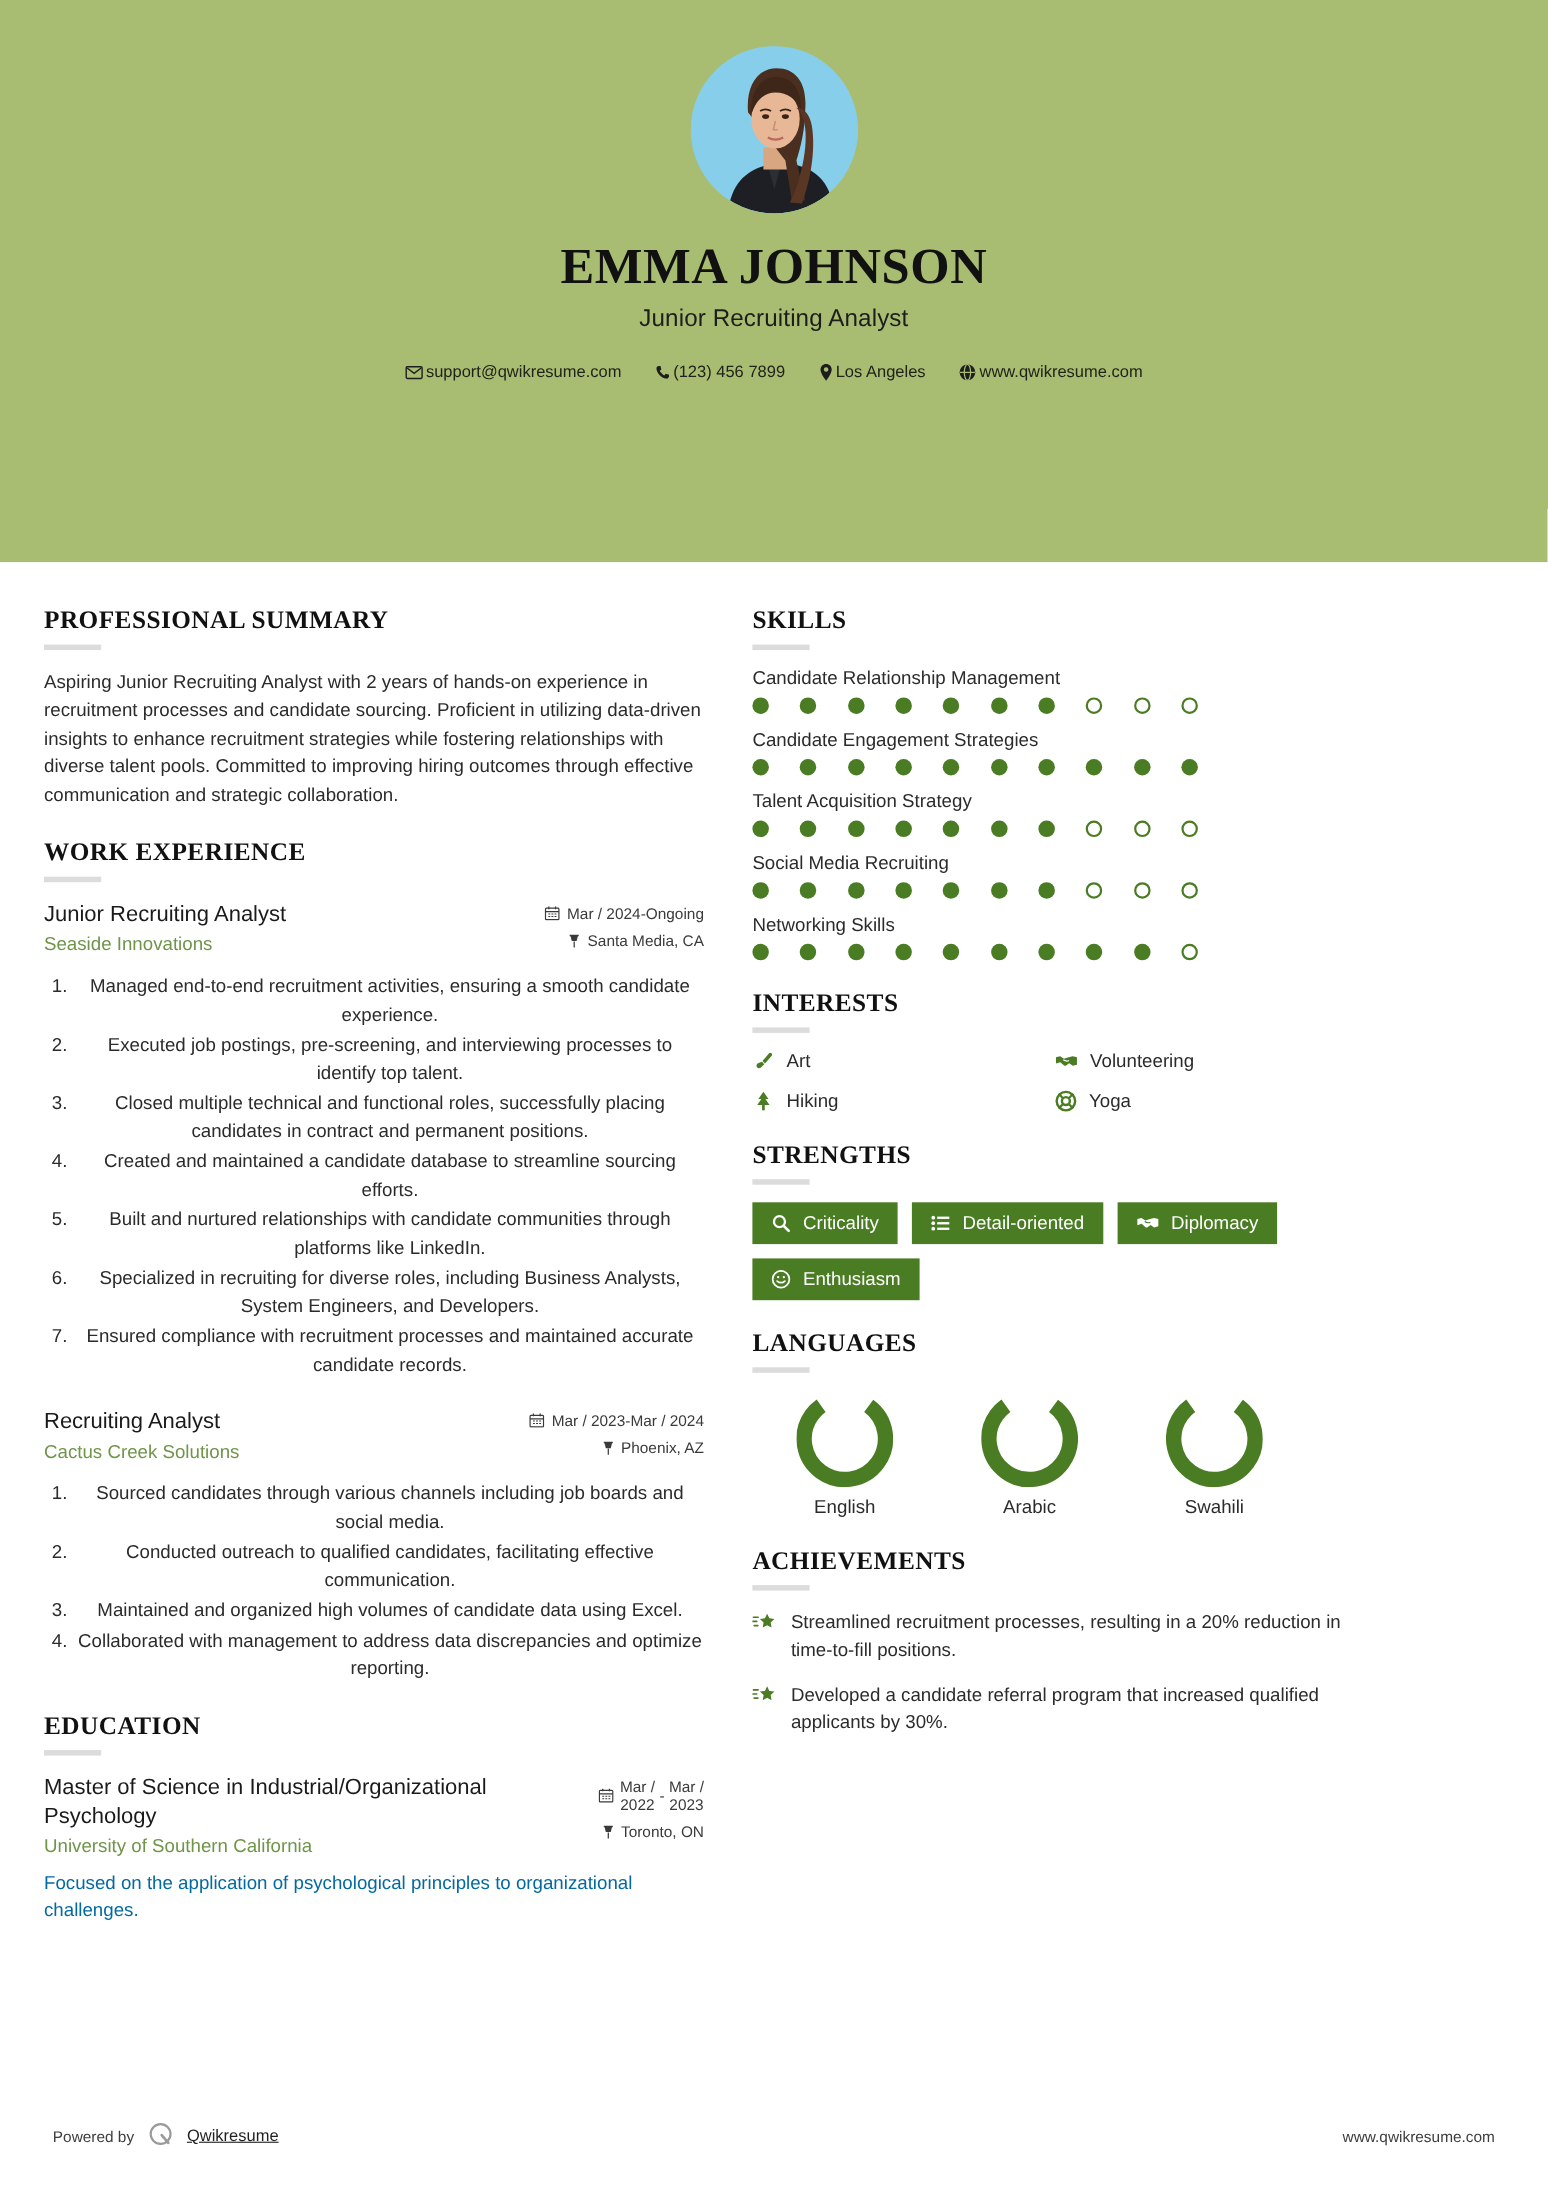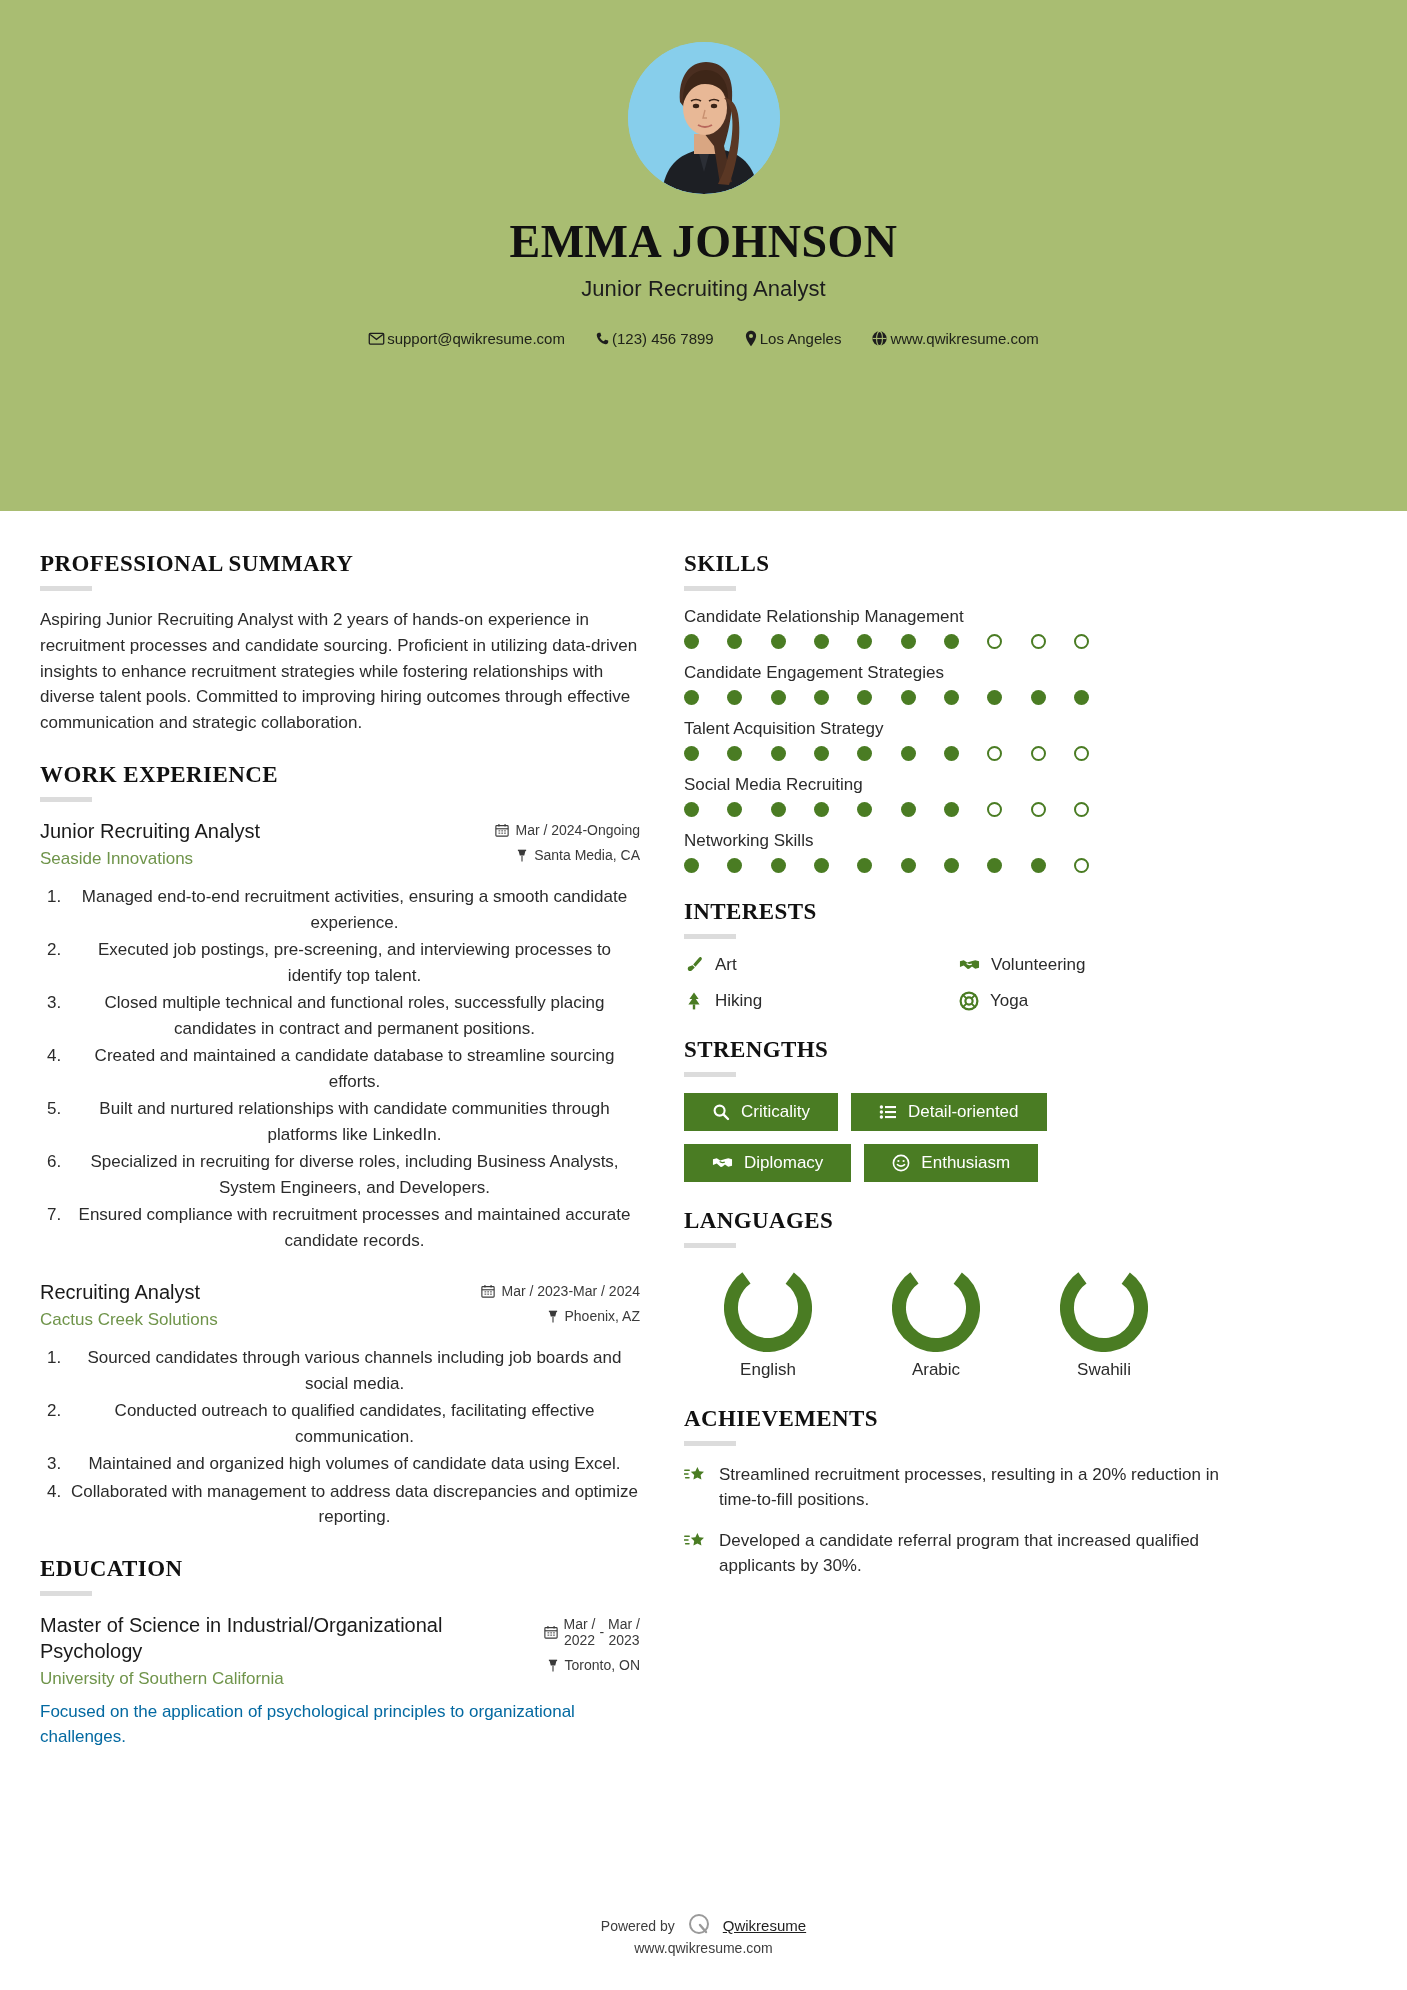--- a/index.html
+++ b/index.html
@@ -196,21 +196,21 @@
   
   .strengths-wrap {
     display: flex;
     flex-wrap: wrap;
     gap: 13px;
   }
   .strength-chip {
     background: #4a7c23;
     color: #ffffff;
     font-size: 17px;
-    padding: 9px 28px;
+    padding: 9px 17px;
     display: flex;
     align-items: center;
     gap: 11px;
   }
   .strength-chip svg { display: block; flex: none; }
 
   
   .lang-row { display: flex; gap: 0; }
   .lang {
     width: 168px;
@@ -239,21 +239,20 @@
     color: #2b2b2b;
   }
 
   
   .footer {
     display: flex;
     justify-content: space-between;
     align-items: center;
     padding: 18px 48px 34px 48px;
     margin-top: auto;
-    flex-direction: column;
   }
   .footer-left {
     display: flex;
     align-items: center;
     gap: 11px;
     font-size: 14px;
     color: #3d3d3d;
   }
   .footer-brand {
     text-decoration: underline;

